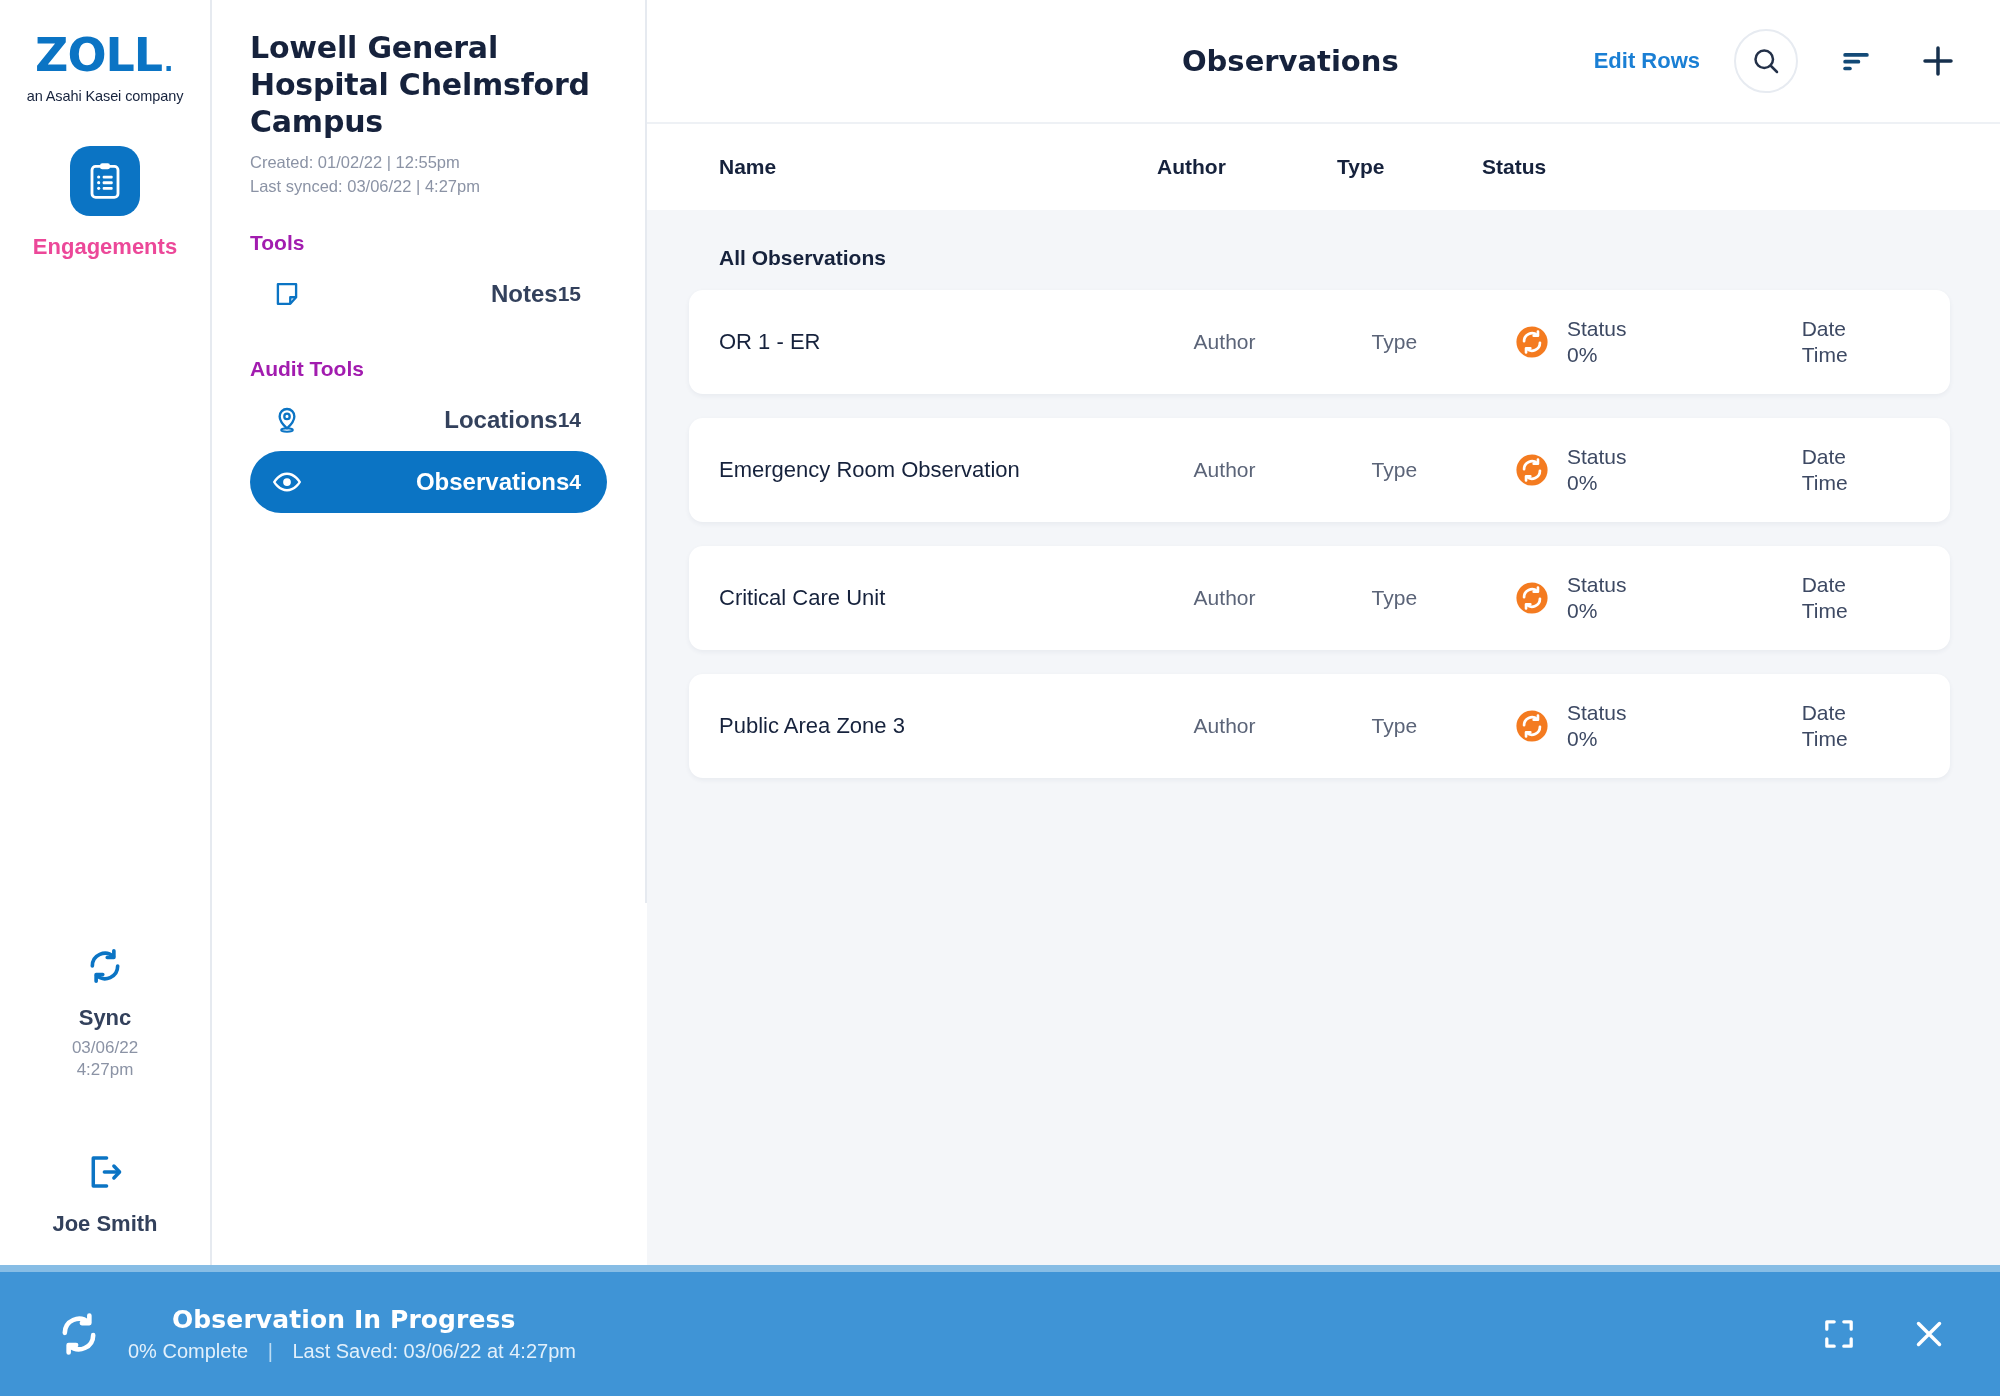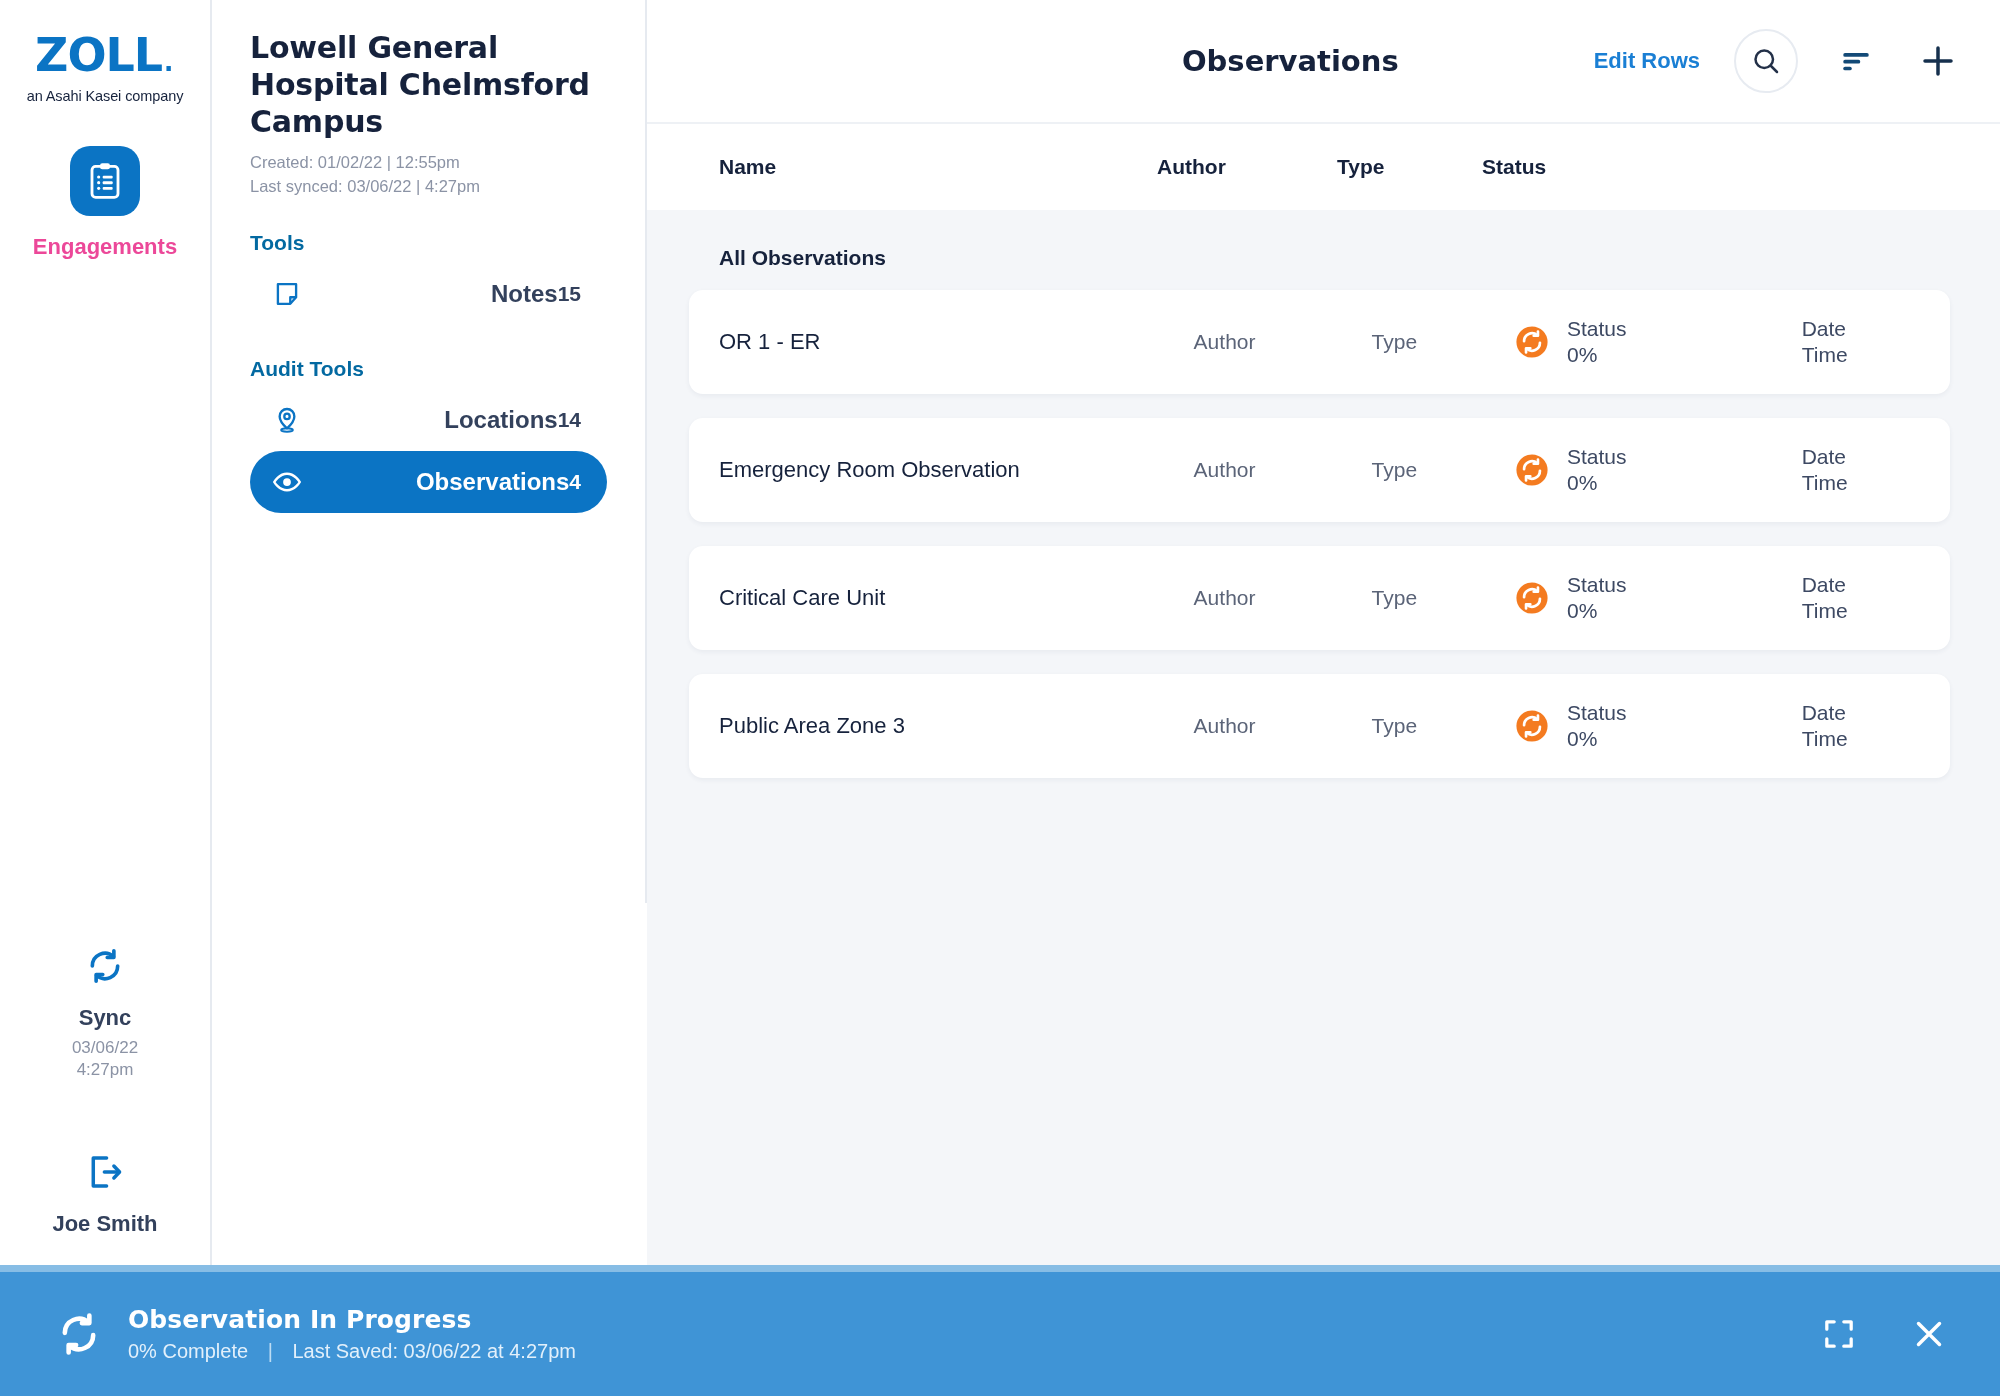--- a/index.html
+++ b/index.html
@@ -133,21 +133,21 @@
   .panel-meta {
     margin-top: 10px;
     font-size: 16.5px;
     color: #8b93a5;
     line-height: 1.45;
   }
   .group-label {
     margin-top: 32px;
     font-size: 21px;
     font-weight: bold;
-    color: #0369a1;
+    color: #a21caf;
   }
   .tool-list { margin-top: 8px; }
   .tool-row {
     display: flex;
     align-items: center;
     height: 62px;
     padding: 0 26px 0 22px;
     border-radius: 31px;
     cursor: pointer;
   }
@@ -317,20 +317,21 @@
     padding: 0 46px 0 56px;
   }
   .banner-icon { margin-right: 26px; display: flex; align-items: center; }
   .banner-text { flex: 1; }
   .banner-title {
     font-size: 25px;
     font-weight: bold;
     color: #ffffff;
     letter-spacing: 0.1px;
     font-family: "DejaVu Sans", sans-serif;
+    margin-left: 44px;
   }
   .banner-sub {
     margin-top: 6px;
     font-size: 20px;
     color: #e2f0fb;
   }
   .banner-sep { margin: 0 14px; color: #bcdcf3; }
   .banner-actions { display: flex; align-items: center; gap: 40px; }
   .banner-btn {
     width: 50px;

